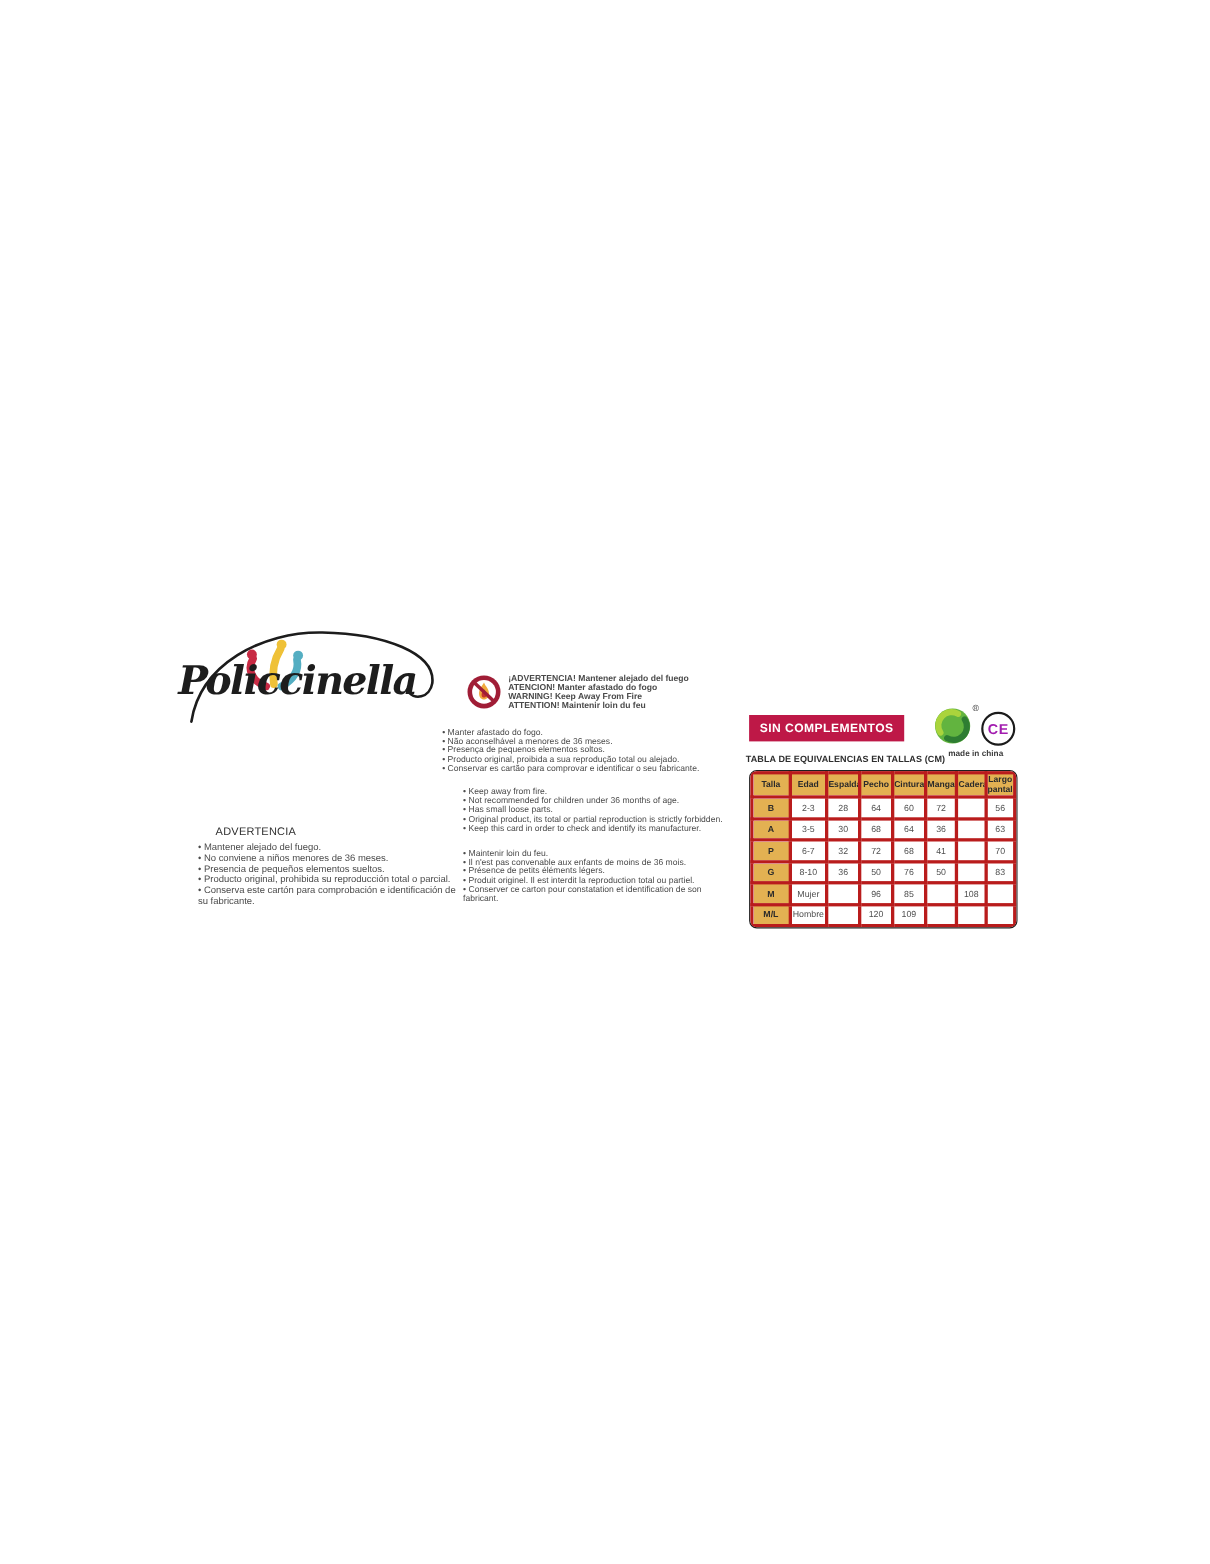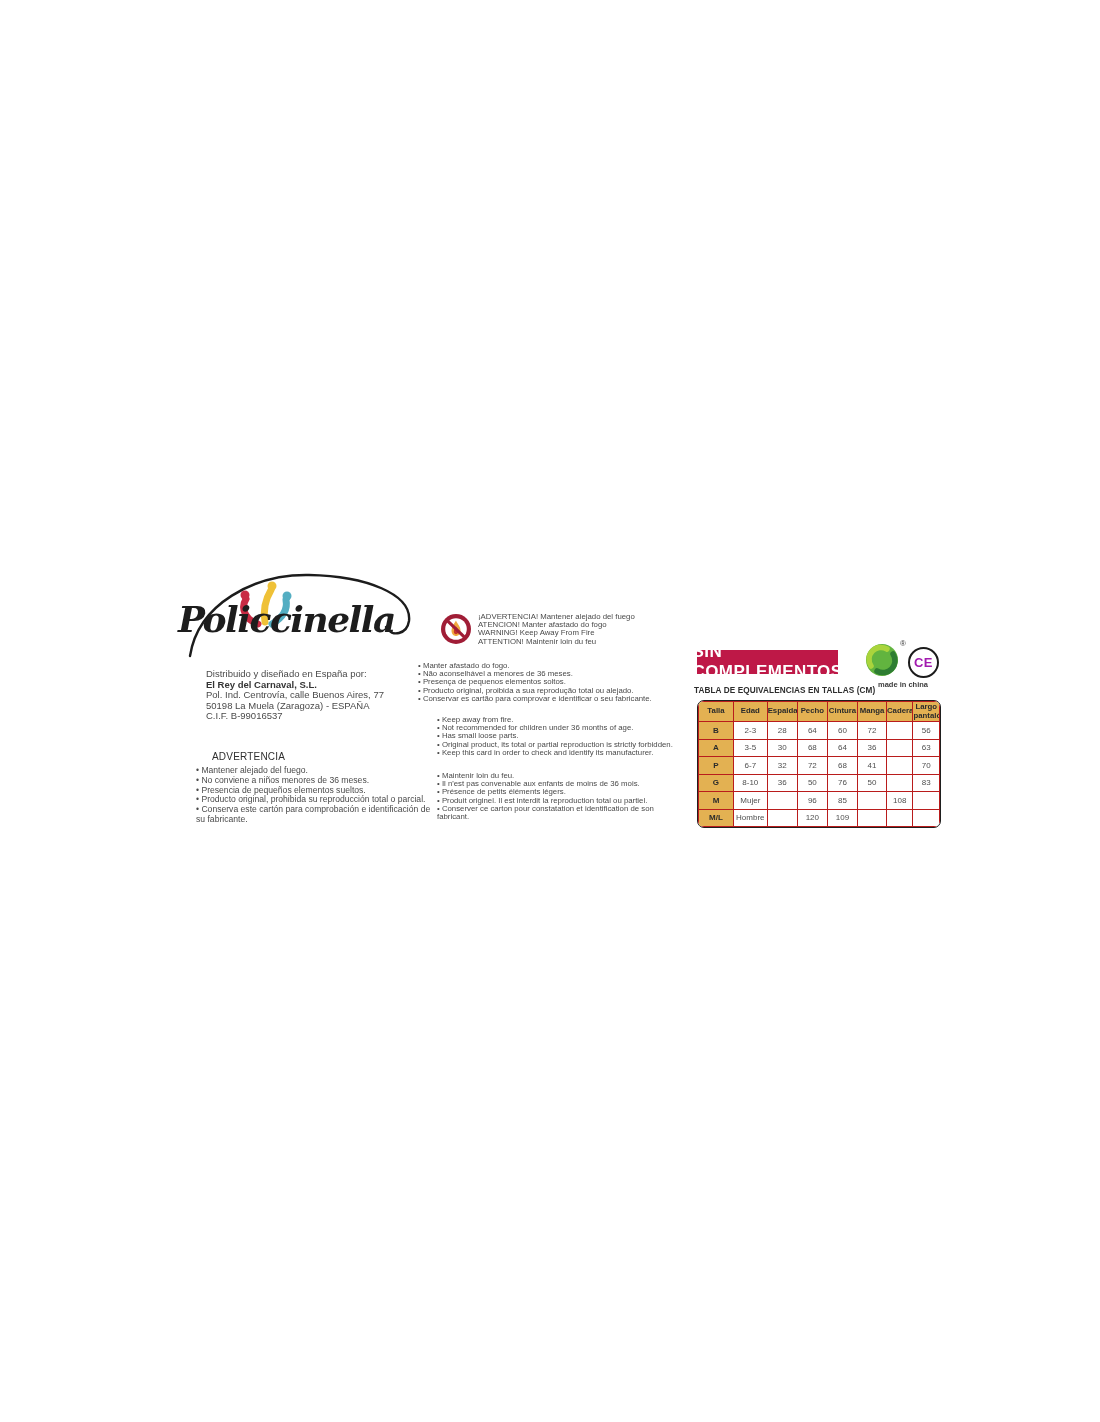--- a/index.html
+++ b/index.html
@@ -1,53 +1,53 @@
 <!DOCTYPE html>
 <html><head>
 <meta charset="utf-8">
 <style>
   html,body{margin:0;padding:0;background:#ffffff;}
   .page{position:relative;width:1100px;height:1422px;background:#ffffff;overflow:hidden;
         font-family:"Liberation Sans",sans-serif;color:#4a4a4a;}
-  .abs{position:absolute;margin-left:16px;}
+  .abs{position:absolute;}
 
   
   .brand-logo{left:158px;top:568px;width:252px;height:102px;}
   .brand-logo svg{position:absolute;left:0;top:0;}
   .brand-name{position:absolute;left:4px;top:30px;font-family:"DejaVu Serif","Liberation Serif",serif;
               font-style:italic;font-weight:700;font-size:36px;color:#1d1d1d;letter-spacing:-1.5px;}
   .distributor{left:190px;top:669px;width:245px;font-size:9.5px;line-height:10.5px;color:#4a4a4a;}
   .distributor .bold{font-weight:700;color:#353535;}
   .adv-title{left:196px;top:751px;font-size:10px;font-weight:400;color:#2e2e2e;letter-spacing:.2px;}
   .adv-list{left:180px;top:766px;width:240px;font-size:8.6px;line-height:9.8px;color:#4a4a4a;}
 
   
   .nofire{left:424px;top:612px;width:32px;height:34px;}
-  .warn-head{left:462px;top:613px;width:200px;font-size:7.8px;line-height:8.2px;color:#4a4a4a;font-weight:400;}
+  .warn-head{left:462px;top:613px;width:200px;font-size:7.8px;line-height:8.2px;color:#4a4a4a;font-weight:700;}
   .warn-list{width:247px;font-size:7.8px;line-height:8.2px;color:#4a4a4a;}
   .warn-pt{left:402px;top:662px;}
   .warn-en{left:421px;top:716px;}
   .warn-fr{left:421px;top:772px;}
 
   
   .banner{left:681px;top:650px;width:141px;height:24px;background:#be1847;
           display:flex;align-items:center;justify-content:center;color:#ffffff;
-          font-size:17px;font-weight:700;letter-spacing:.4px;}
+          font-size:11px;font-weight:700;letter-spacing:.4px;}
   .greendot{left:849px;top:643px;width:34px;height:34px;}
   .regmark{left:884px;top:639px;font-size:8px;color:#3a3a3a;}
   .cemark{left:892px;top:647px;width:27px;height:27px;border:2.2px solid #1b1b1b;border-radius:50%;
           display:flex;align-items:center;justify-content:center;font-size:13px;font-weight:700;
           color:#a21caf;letter-spacing:.5px;}
   .madein{left:862px;top:680px;font-size:7.5px;font-weight:700;color:#3c3c3c;}
   .tbl-title{left:678px;top:686px;font-size:8.2px;font-weight:700;color:#2d2d2d;letter-spacing:.1px;}
 
   .tbl-wrap{left:681px;top:700px;width:242px;border:1.6px solid #1f1f1f;border-radius:7px;
             overflow:hidden;background:#ffffff;}
   table.size{border-collapse:collapse;width:100%;table-layout:fixed;}
-  table.size th,table.size td{border:1px solid #b91c1c;text-align:center;padding:0;overflow:hidden;}
+  table.size th,table.size td{border:3px solid #b91c1c;text-align:center;padding:0;overflow:hidden;}
   table.size th{background:#e3b152;color:#2b2b2b;font-size:7.8px;font-weight:700;height:19px;line-height:1.05;}
   table.size td{font-size:8px;color:#4f4f4f;height:16.5px;}
   table.size td.talla{background:#e3b152;color:#2b2b2b;font-weight:700;}
 </style>
 </head>
 <body>
 
 <div class="page">
 
   <div class="abs brand-logo">
@@ -58,27 +58,20 @@
         <circle cx="71" cy="27" r="4.5" fill="#c82b44"></circle>
         <path d="M 91,54 C 89,42 91,32 97,22" fill="none" stroke="#efc137" stroke-width="7" stroke-linecap="round"></path>
         <circle cx="98" cy="18" r="4.5" fill="#efc137"></circle>
         <path d="M 98,56 C 108,50 114,42 112,32" fill="none" stroke="#54aec2" stroke-width="7" stroke-linecap="round"></path>
         <circle cx="113" cy="28" r="4.5" fill="#54aec2"></circle>
       </g>
     </svg>
     <div class="brand-name">Policcinella</div>
   </div>
 
-  <div class="abs distributor">
-    <div>Distribuido y diseñado en España por:</div>
-    <div class="bold">El Rey del Carnaval, S.L.</div>
-    <div>Pol. Ind. Centrovía, calle Buenos Aires, 77</div>
-    <div>50198 La Muela (Zaragoza) - ESPAÑA</div>
-    <div>C.I.F. B-99016537</div>
-  </div>
 
   <div class="abs adv-title">ADVERTENCIA</div>
   <div class="abs adv-list">
     <div>• Mantener alejado del fuego.</div>
     <div>• No conviene a niños menores de 36 meses.</div>
     <div>• Presencia de pequeños elementos sueltos.</div>
     <div>• Producto original, prohibida su reproducción total o parcial.</div>
     <div>• Conserva este cartón para comprobación e identificación de su fabricante.</div>
   </div>
 

